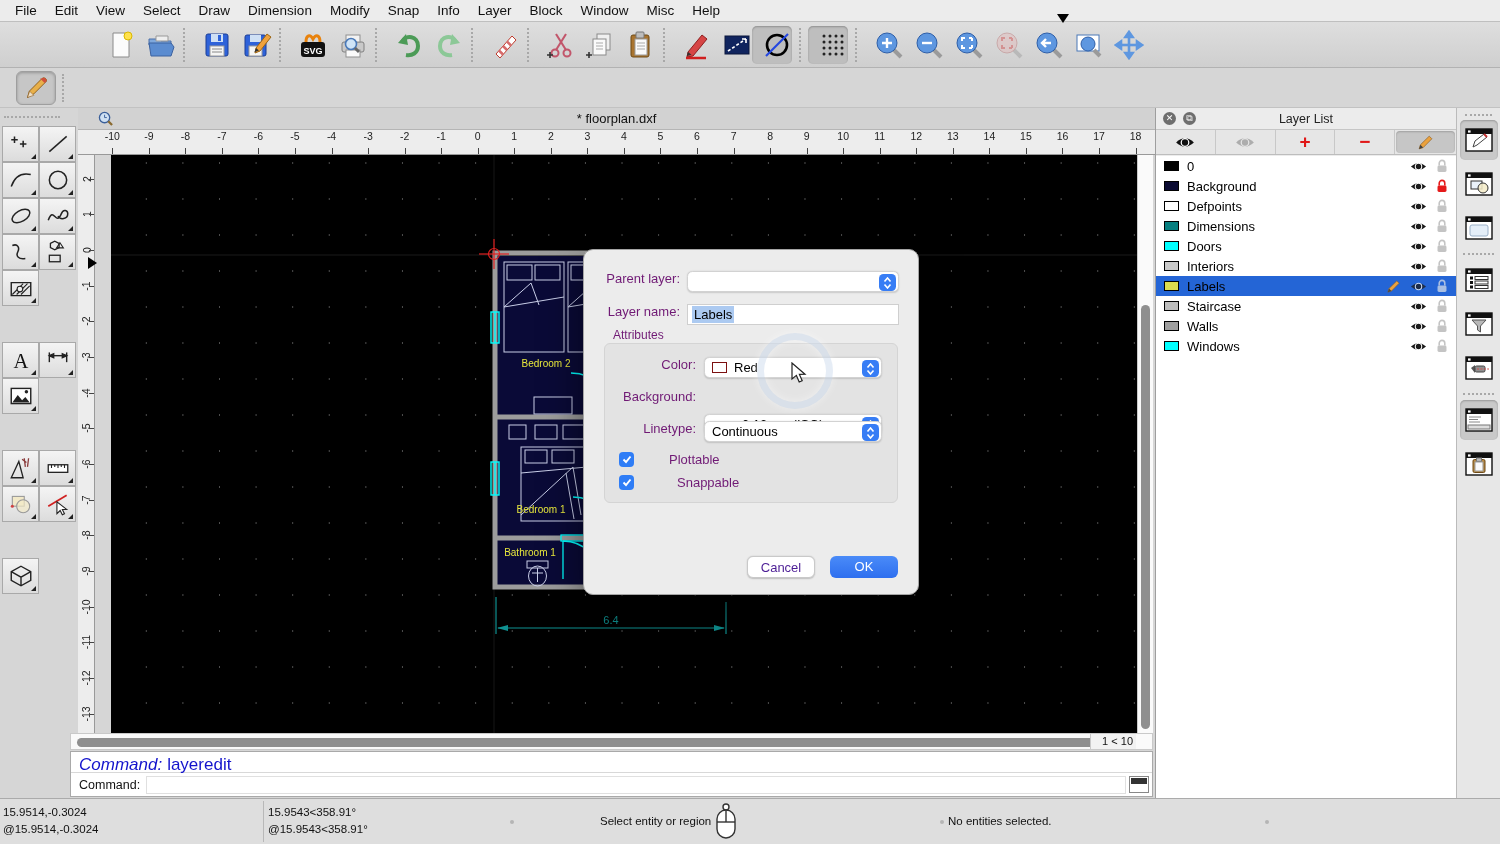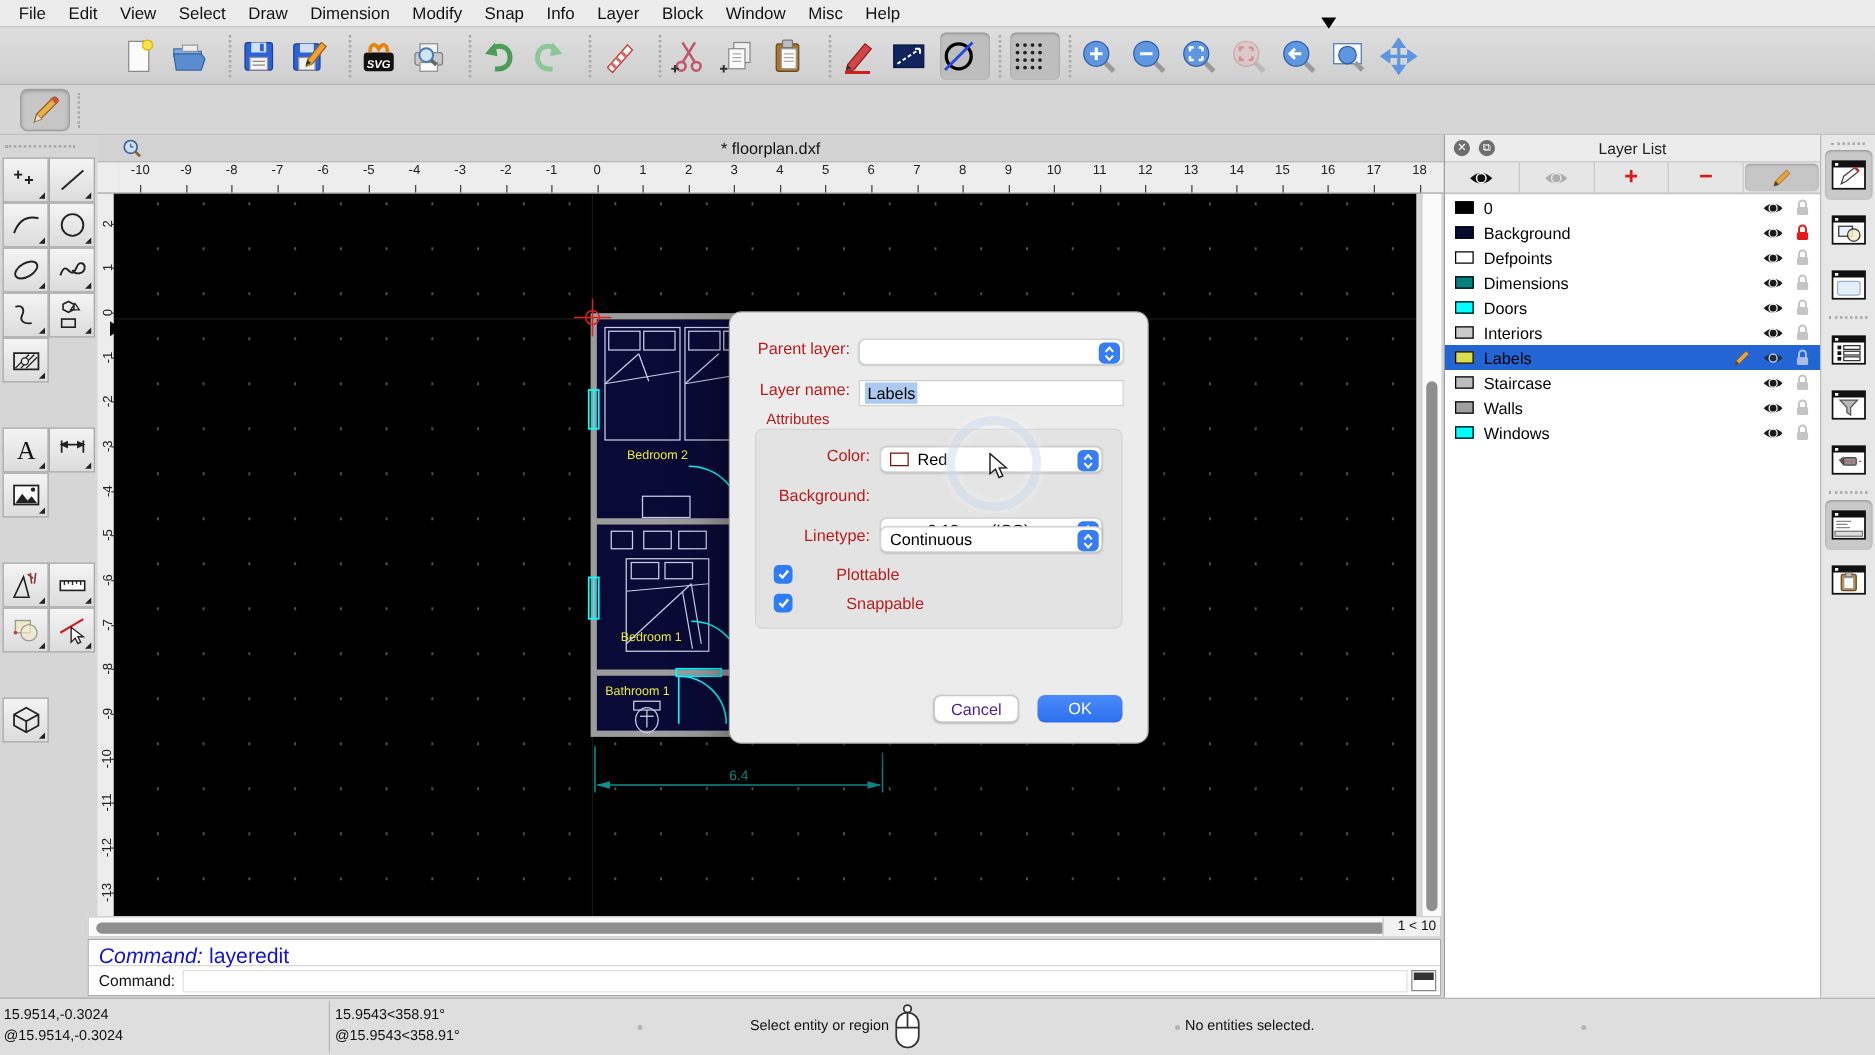--- a/index.html
+++ b/index.html
@@ -12,21 +12,21 @@
   
   .menubar { position:absolute; left:0; top:0; width:1500px; height:22px;
     background:#ECECEC; border-bottom:1px solid #BFBFBF; display:flex; align-items:center; padding-left:6px; }
   .menubar span { padding:0 9px; font-size:13.5px; color:#111; cursor:default; }
   
   .toolbar { position:absolute; left:0; top:22px; width:1500px; height:46px;
     background:linear-gradient(#DEDEDE,#CFCFCF); border-bottom:1px solid #B2B2B2;
     display:flex; align-items:center; padding-left:96px; }
   .tgroup { display:flex; align-items:center; }
   .tsep { width:1px; height:34px; margin:0 7px; border-left:2px dotted #A8A8A8; }
-  .tbtn { width:40px; height:38px; display:flex; align-items:center; justify-content:flex-start; border-radius:5px;font-style:italic; }
+  .tbtn { width:40px; height:38px; display:flex; align-items:center; justify-content:flex-end; border-radius:5px; }
   .tbtn.pressed { background:#BEBEBE; box-shadow:inset 0 1px 2px rgba(0,0,0,.25); }
   .tbtn.disabled { opacity:.45; }
   .tbtn svg { width:30px; height:30px; }
   
   .penrow { position:absolute; left:0; top:68px; width:1500px; height:40px;
     background:#D6D6D6; border-bottom:1px solid #C2C2C2; }
   .penbtn { position:absolute; left:16px; top:3px; width:40px; height:34px; background:#C6C6C6;
     border:1px solid #9E9E9E; border-radius:6px; box-shadow:inset 0 1px 3px rgba(0,0,0,.25);
     display:flex; align-items:center; justify-content:center; }
   .penrow .dots { position:absolute; left:62px; top:6px; height:28px; border-left:2px dotted #A8A8A8; }
@@ -52,30 +52,30 @@
   .hticks span::after { content:""; position:absolute; left:50%; bottom:0; width:1px; height:7px; background:#444; }
   .hmarker { position:absolute; left:1057px; top:14px; width:0; height:0;
     border-left:6px solid transparent; border-right:6px solid transparent; border-top:9px solid #000; }
   .vruler { position:absolute; left:78px; top:155px; width:17px; height:578px; background:#EDEDED; border-right:1px solid #999; overflow:hidden; }
   .vticks { position:absolute; top:5.7px; left:0; display:flex; flex-direction:column; }
   .vticks span { height:35.7px; width:17px; position:relative; font-size:10.5px; color:#222; }
   .vticks span i { font-style:normal; position:absolute; left:50%; top:50%; transform:translate(-58%,-50%) rotate(-90deg); }
   .vticks span::after { content:""; position:absolute; right:0; top:50%; width:6px; height:1px; background:#444; }
   .vmarker { position:absolute; left:88px; top:257px; width:0; height:0;
     border-top:6px solid transparent; border-bottom:6px solid transparent; border-left:9px solid #000; z-index:3; }
-  .canvas { position:absolute; left:91px; top:155px; width:1042px; height:578px; background:#000;
+  .canvas { position:absolute; left:111px; top:155px; width:1042px; height:578px; background:#000;
     background-image:radial-gradient(circle,#4E4E4E 0,#4E4E4E .9px,transparent 1.1px);
     background-size:36.6px 36px; background-position:17px 26px; overflow:hidden; }
   .canvas svg { position:absolute; left:0; top:0; }
   
   .vscroll { position:absolute; left:1137px; top:155px; width:16px; height:578px; background:#FAFAFA; border-left:1px solid #C9C9C9; }
   .vthumb { position:absolute; left:3px; top:150px; width:9px; height:424px; background:#8F8F8F; border-radius:5px; }
   .hscroll { position:absolute; left:70px; top:733px; width:1083px; height:17px; background:#FAFAFA; border:1px solid #C9C9C9; display:flex; }
   .hthumb { position:absolute; left:6px; top:3.5px; width:1046px; height:9px; background:#8F8F8F; border-radius:5px; }
-  .gridstat { position:absolute; right:0; top:0; width:46px; height:15px; background:#F2F2F2; border-left:1px solid #C9C9C9;
+  .gridstat { position:absolute; right:16px; top:0; width:46px; height:15px; background:#F2F2F2; border-left:1px solid #C9C9C9;
     font-size:11px; color:#111; text-align:right; padding:1px 3px 0 0; }
   
   .cmd { position:absolute; left:70px; top:751px; width:1083px; height:46px; background:#FFF; border:1px solid #A9A9A9; }
   .cmd .hist { height:21px; border-bottom:1px solid #D8D8D8; padding:3px 0 0 8px; font-size:17px; color:#1414CC; }
   .cmd .hist em { font-style:italic; margin-right:5px; }
   .cmd .prompt { display:flex; align-items:center; height:23px; padding-left:8px; }
   .cmd .prompt label { font-size:12.5px; color:#111; margin-right:6px; }
   .cmd input { flex:1; height:18px; border:1px solid #E0E0E0; outline:none; font-size:12.5px; font-family:inherit; }
   .cmd .cmdbtn { width:20px; height:17px; margin:0 3px; border:1px solid #888; background:#FFF; position:relative; }
   .cmd .cmdbtn::before { content:""; position:absolute; left:1px; right:1px; top:1px; height:6px; background:#333; }
@@ -111,21 +111,21 @@
   
   .dock { position:absolute; left:1456px; top:108px; width:44px; height:690px; background:#E7E7E7; border-left:1px solid #BBB; }
   .dock .handle { margin:6px 8px 4px; border-top:2px dotted #A8A8A8; }
   .dockbtn { width:38px; height:40px; margin:4px auto; display:flex; align-items:center; justify-content:center; border-radius:5px; }
   .dockbtn.pressed { background:#C9C9C9; box-shadow:inset 0 1px 2px rgba(0,0,0,.25); }
   .dock .dsep { margin:5px 6px; border-top:2px dotted #A8A8A8; }
   
   .dialog { position:absolute; left:583px; top:249px; width:336px; height:346px; background:#ECECEC;
     border:1px solid #A5A5A5; border-radius:10px; box-shadow:0 14px 40px rgba(0,0,0,.5); z-index:50; font-size:13px; }
   .drow { position:absolute; display:flex; align-items:center; }
-  .dlabel { color:#b91c1c; }
+  .dlabel { color:#701a75; }
   .combo { background:#FFF; border:1px solid #D2D2D2; border-radius:5.5px; height:21px; display:flex; align-items:center;
     padding-left:7px; position:relative; box-shadow:0 .5px 1.5px rgba(0,0,0,.15); }
   .stepper { position:absolute; right:2px; top:2px; width:17px; height:17px; background:#377DF5; border-radius:4.5px;
     display:flex; flex-direction:column; align-items:center; justify-content:center; }
   .stepper svg { width:9px; height:12px; }
   .dinput { background:#FFF; border:1px solid #CFCFCF; height:21px; display:flex; align-items:center; padding-left:4px; }
   .selhl { background:#ACCAF1; padding:1px 2px; }
   .groupbox { position:absolute; left:20px; top:93px; width:294px; height:160px; background:#E3E3E3;
     border:1px solid #D4D4D4; border-radius:6px; }
   .cswatch { width:15px; height:11px; border:1px solid #7c1010; margin-right:7px; }

